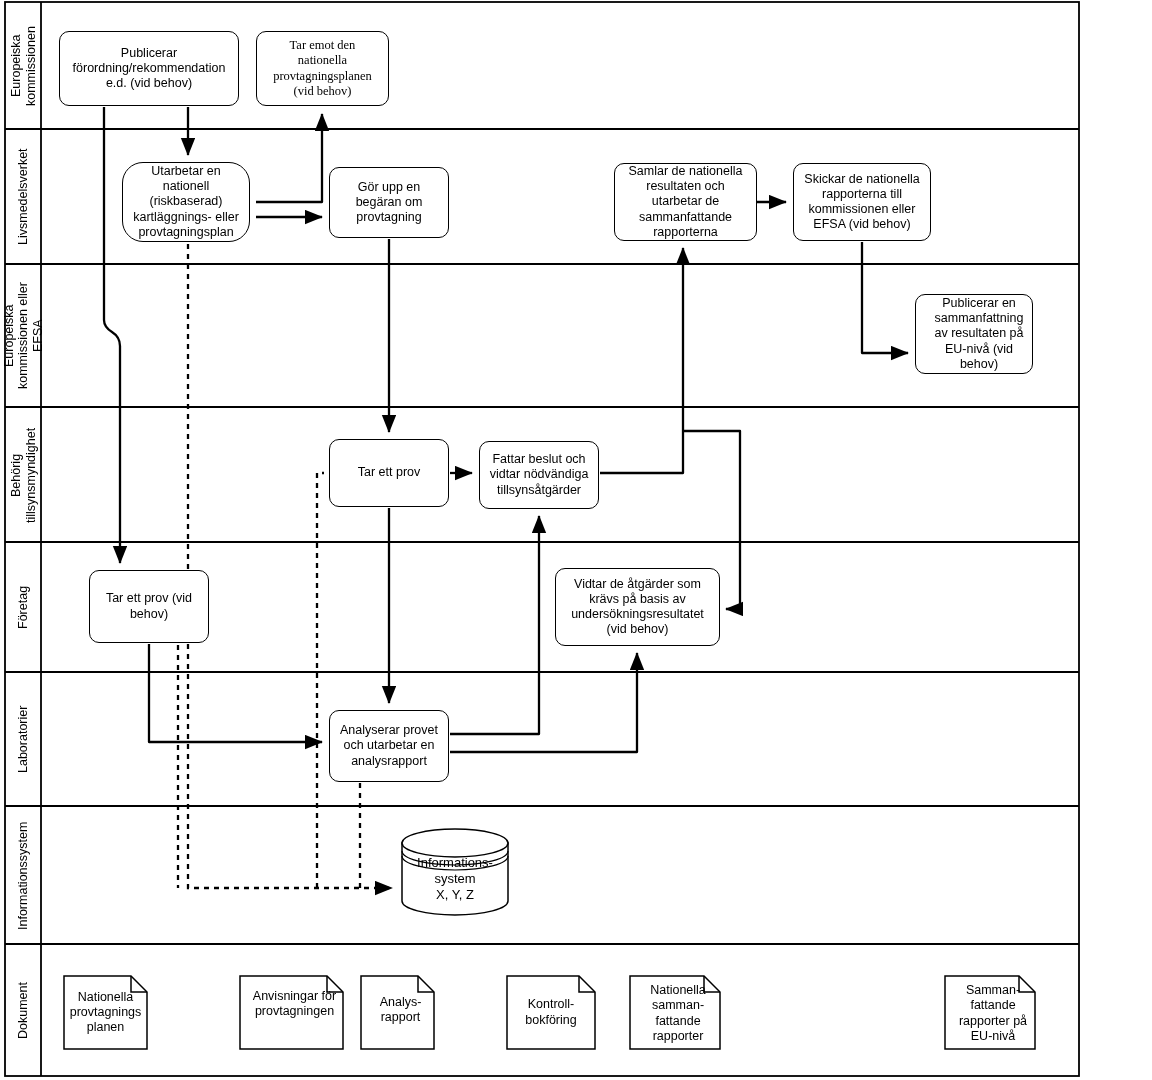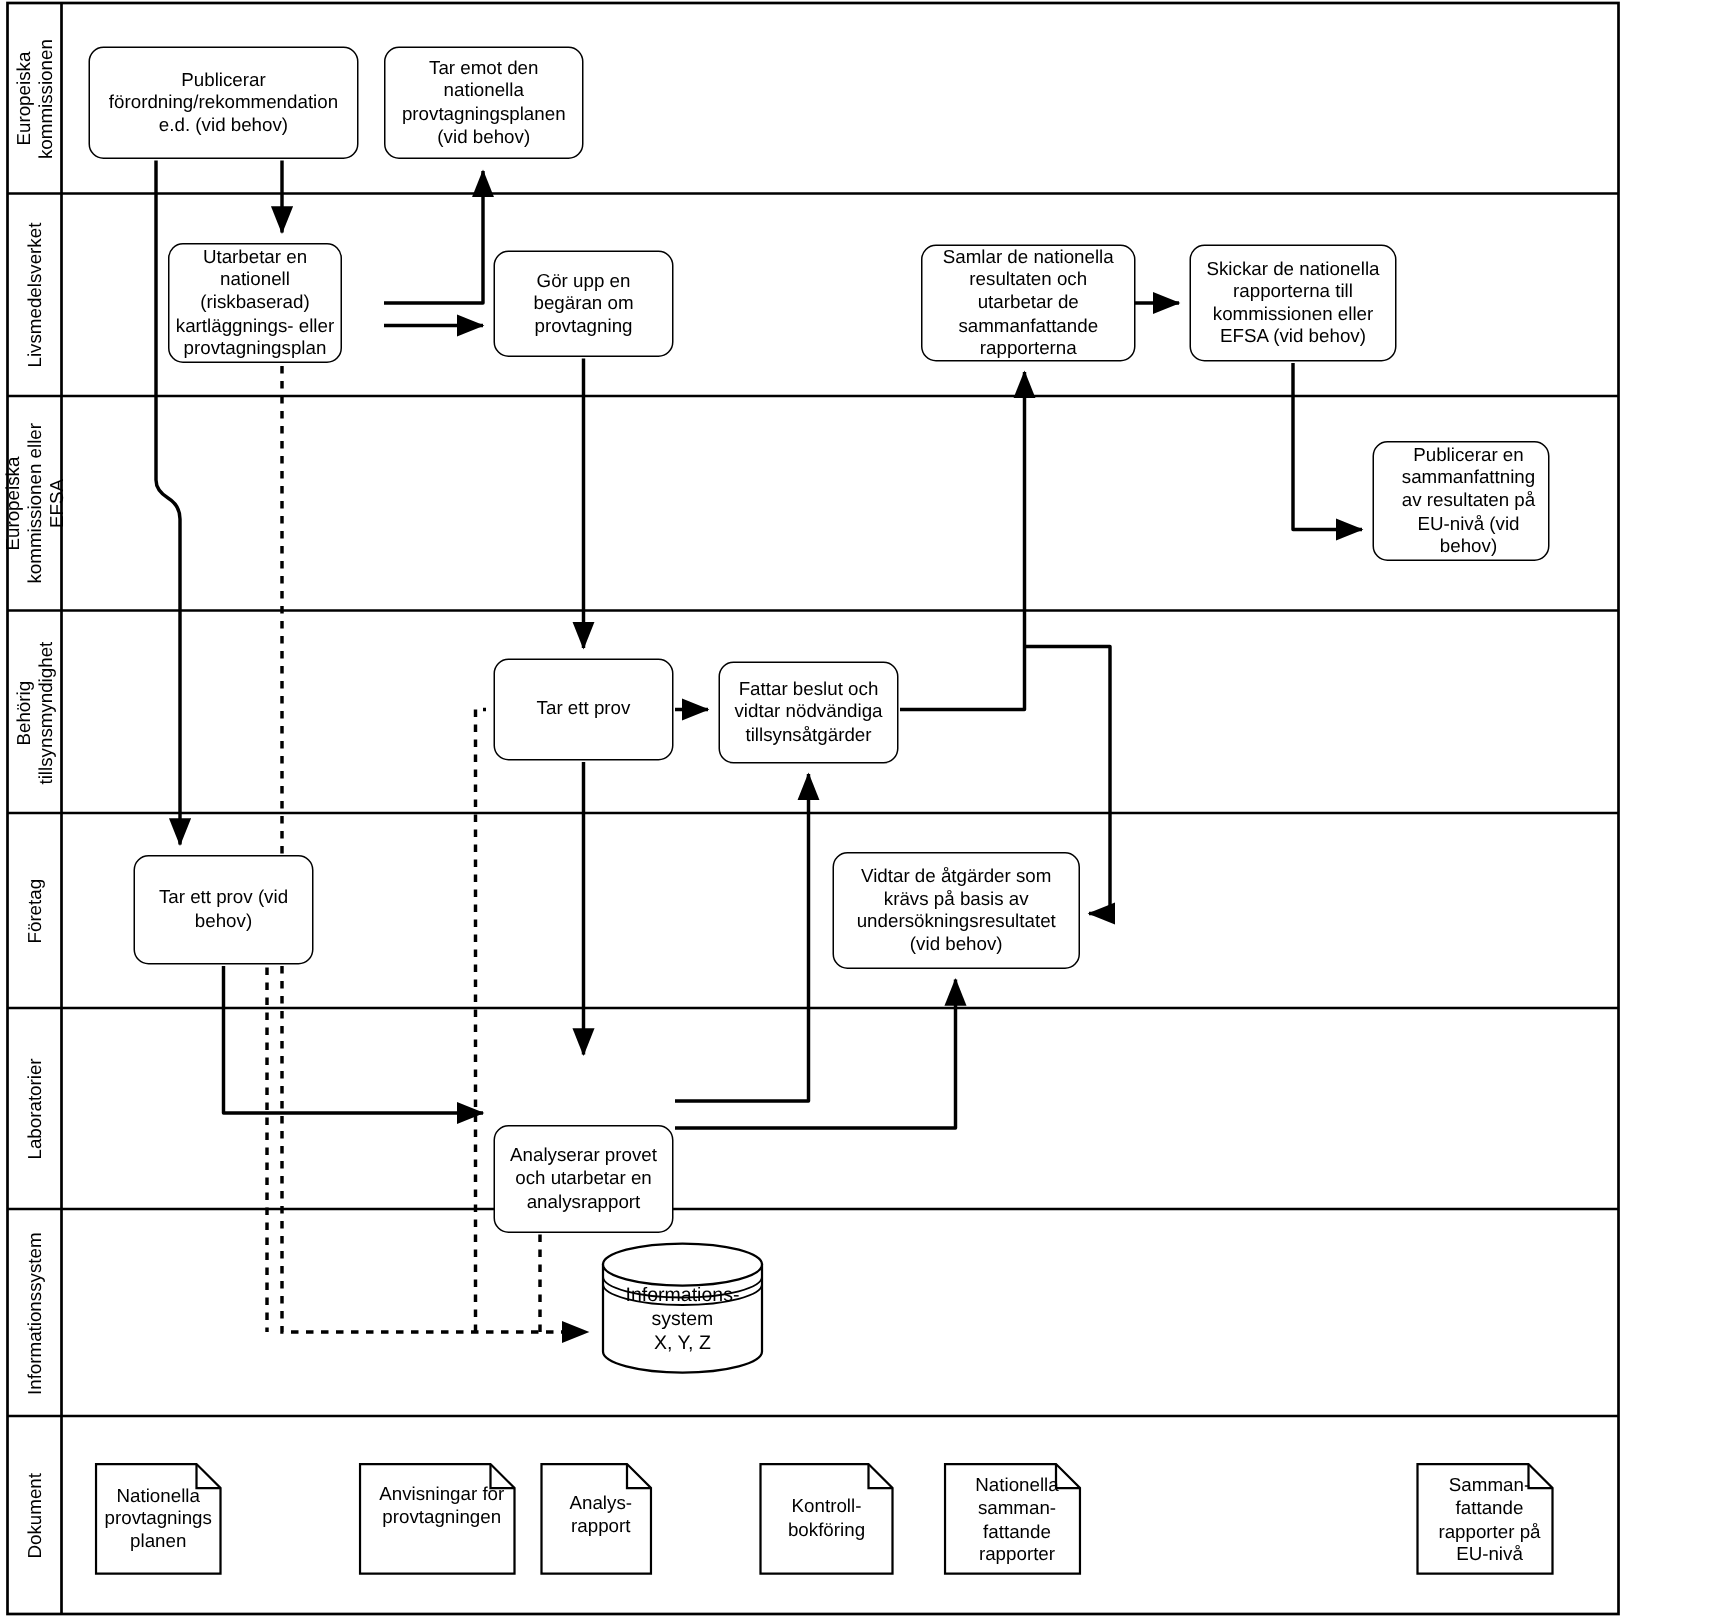--- a/index.html
+++ b/index.html
@@ -125,26 +125,26 @@
 tillsynsmyndighet</div>
   <div class="lane-label" style="left:6px;top:543px;width:35px;height:129px;">Företag</div>
   <div class="lane-label" style="left:6px;top:673px;width:35px;height:133px;">Laboratorier</div>
   <div class="lane-label" style="left:6px;top:807px;width:35px;height:137px;">Informationssystem</div>
   <div class="lane-label" style="left:6px;top:945px;width:35px;height:131px;">Dokument</div>
 
   <div class="proc" style="left:59px;top:31px;width:180px;height:75px;">Publicerar
 förordning/rekommendation
 e.d. (vid behov)</div>
 
-  <div class="proc" style="left:256px;top:31px;width:133px;height:75px;">Tar emot den
+  <div class="proc" style="left:256px;top:31px;width:133px;height:75px;font-family:Liberation Serif, serif;">Tar emot den
 nationella
 provtagningsplanen
 (vid behov)</div>
 
-  <div class="proc" style="left:112px;top:162px;width:116px;height:80px;">Utarbetar en
+  <div class="proc" style="left:122px;top:162px;width:128px;height:80px;border-radius:21px;">Utarbetar en
 nationell
 (riskbaserad)
 kartläggnings- eller
 provtagningsplan</div>
 
   <div class="proc" style="left:329px;top:167px;width:120px;height:71px;">Gör upp en
 begäran om
 provtagning</div>
 
   <div class="proc" style="left:614px;top:163px;width:143px;height:78px;">Samlar de nationella
@@ -171,21 +171,21 @@
 tillsynsåtgärder</div>
 
   <div class="proc" style="left:89px;top:570px;width:120px;height:73px;">Tar ett prov (vid
 behov)</div>
 
   <div class="proc" style="left:555px;top:568px;width:165px;height:78px;">Vidtar de åtgärder som
 krävs på basis av
 undersökningsresultatet
 (vid behov)</div>
 
-  <div class="proc" style="left:329px;top:710px;width:120px;height:72px;margin-top:40px;">Analyserar provet
+  <div class="proc" style="left:329px;top:710px;width:120px;height:72px;">Analyserar provet
 och utarbetar en
 analysrapport</div>
 
   <div class="db" style="left:400px;top:827px;width:110px;height:90px;">
     <svg class="dbsvg" viewBox="0 0 110 90" preserveAspectRatio="none">
       <path d="M2,16 L2,74 A53,14 0 0 0 108,74 L108,16 Z" fill="#fff" stroke="#000" stroke-width="1.5"></path>
       <ellipse cx="55" cy="16" rx="53" ry="14" fill="#fff" stroke="#000" stroke-width="1.5"></ellipse>
       <path d="M2,24 A53,14 0 0 0 108,24" fill="none" stroke="#000" stroke-width="1.2"></path>
       <path d="M2,29 A53,14 0 0 0 108,29" fill="none" stroke="#000" stroke-width="1.2"></path>
     </svg>

